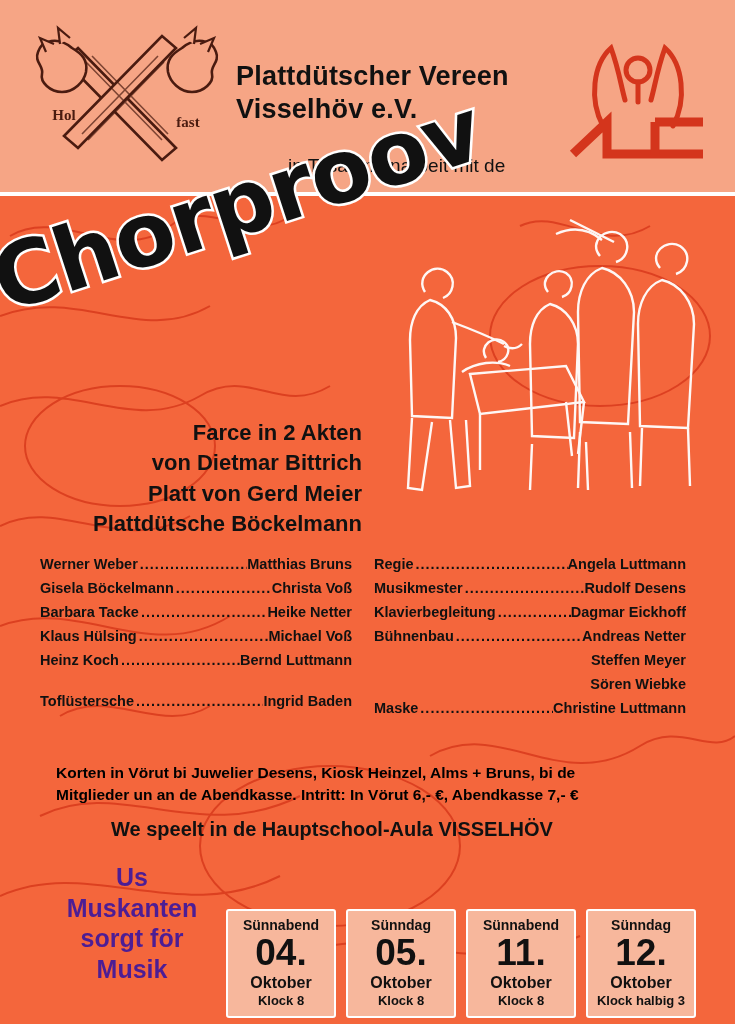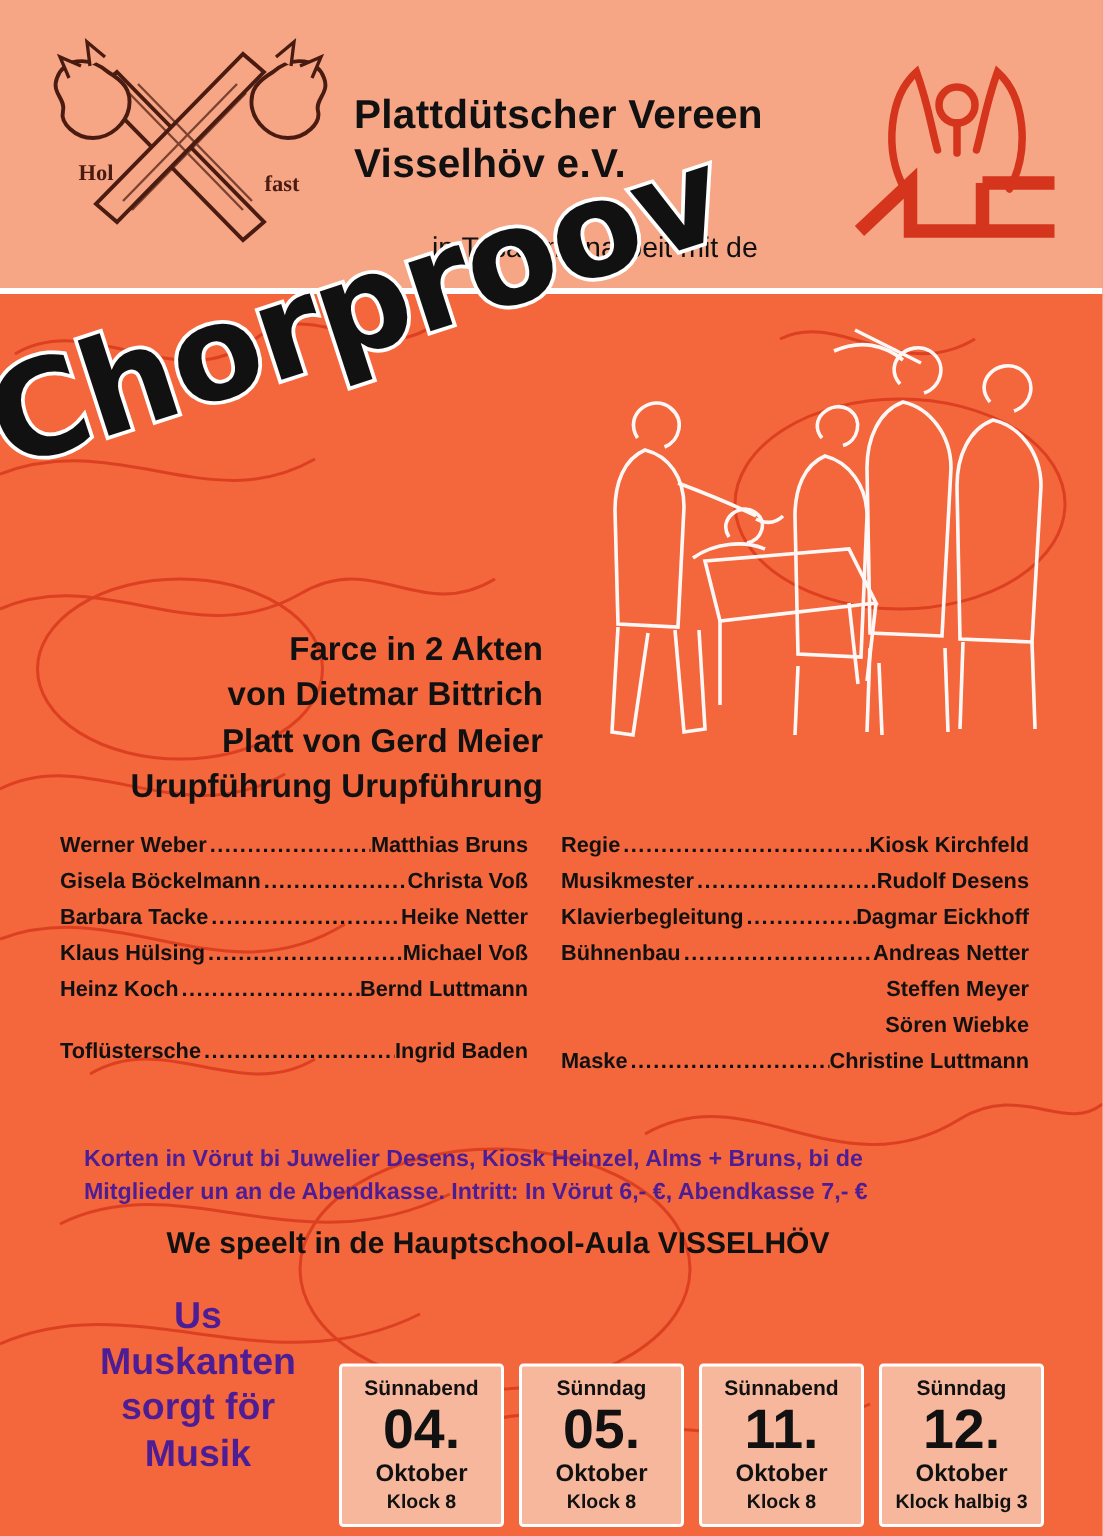--- a/index.html
+++ b/index.html
@@ -136,21 +136,21 @@
   .cast-row .person { flex: 0 0 auto; }
   .cast-row.right-only { justify-content: flex-end; }
   .cast-gap { height: 17px; }
 
   
   .presale {
     position: absolute;
     left: 56px;
     top: 762px;
     width: 640px;
-    color: #4c1d95;
+    color: #000000;
     font-weight: bold;
     font-size: 15.5px;
     line-height: 1.45;
   }
   .venue {
     position: absolute;
     left: 0;
     top: 818px;
     width: 664px;
     text-align: center;
@@ -316,21 +316,21 @@
   </div>
 
   <div class="chorproov">
     <span>Chorproov</span>
   </div>
 
   <div class="subtitle">
     <div>Farce in 2 Akten</div>
     <div>von Dietmar Bittrich</div>
     <div>Platt von Gerd Meier</div>
-    <div>Urupführung Urupführung</div>
+    <div>Plattdütsche Böckelmann</div>
   </div>
 
   <div class="cast">
 
     <div class="cast-col">
       <div class="cast-row">
         <span class="role">Werner Weber</span>
         <span class="dots">............................................................</span>
         <span class="person">Matthias Bruns</span>
       </div>
@@ -359,21 +359,21 @@
         <span class="role">Toflüstersche</span>
         <span class="dots">............................................................</span>
         <span class="person">Ingrid Baden</span>
       </div>
     </div>
 
     <div class="cast-col">
       <div class="cast-row">
         <span class="role">Regie</span>
         <span class="dots">............................................................</span>
-        <span class="person">Kiosk Kirchfeld</span>
+        <span class="person">Angela Luttmann</span>
       </div>
       <div class="cast-row">
         <span class="role">Musikmester</span>
         <span class="dots">............................................................</span>
         <span class="person">Rudolf Desens</span>
       </div>
       <div class="cast-row">
         <span class="role">Klavierbegleitung</span>
         <span class="dots">............................................................</span>
         <span class="person">Dagmar Eickhoff</span>

